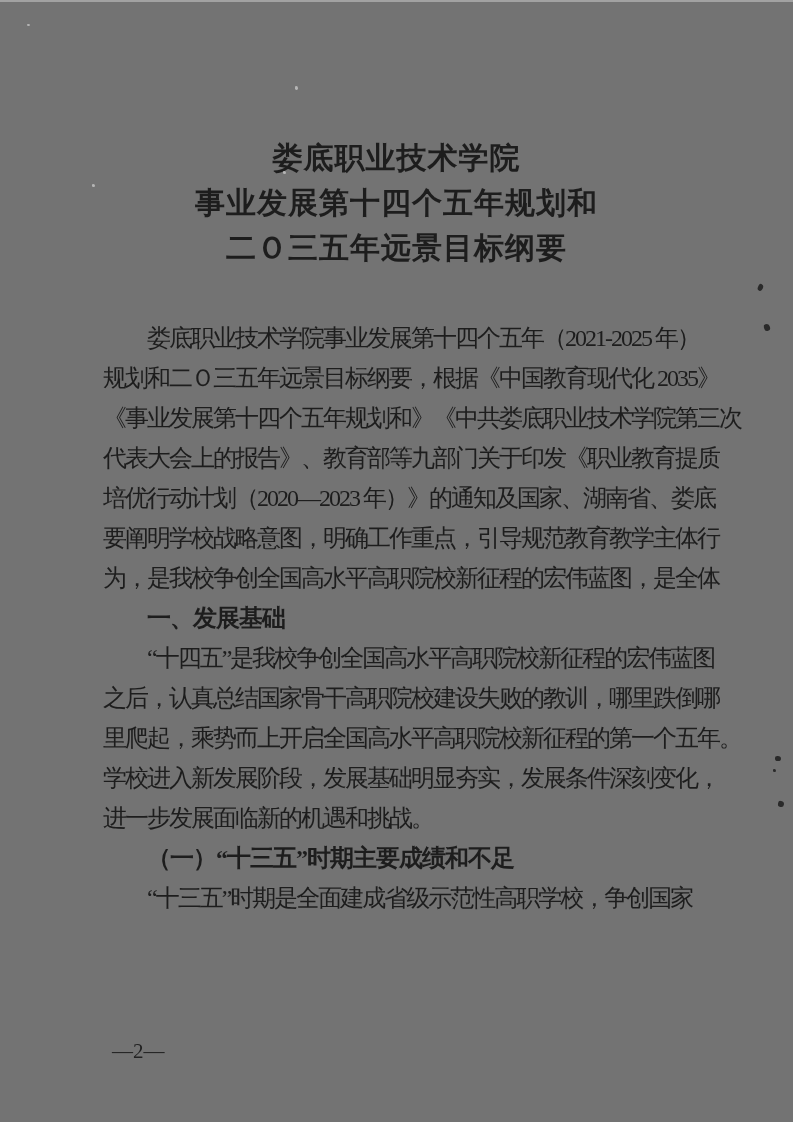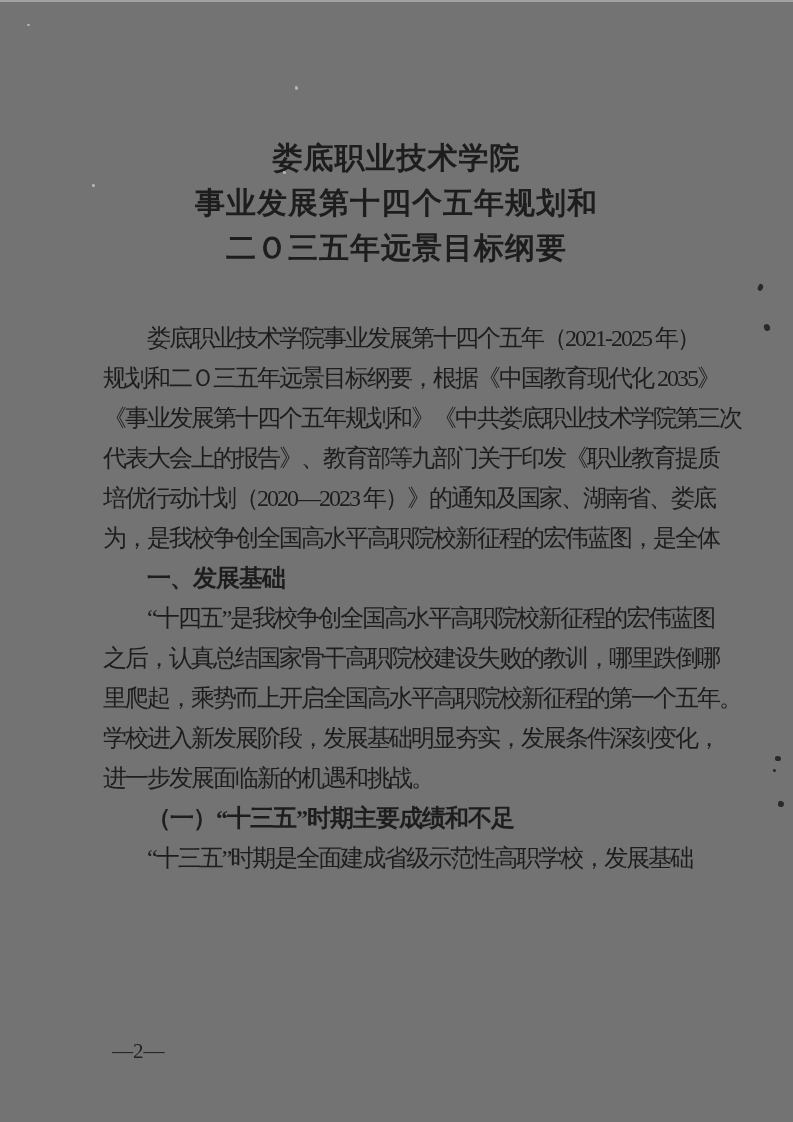--- a/index.html
+++ b/index.html
@@ -103,33 +103,34 @@
     <div class="t-line">事业发展第十四个五年规划和</div>
     <div class="t-line">二Ｏ三五年远景目标纲要</div>
   </div>
 
   <div class="body-block">
     <div class="line first">娄底职业技术学院事业发展第十四个五年（2021-2025 年）</div>
     <div class="line">规划和二Ｏ三五年远景目标纲要，根据《中国教育现代化 2035》</div>
     <div class="line">《事业发展第十四个五年规划和》《中共娄底职业技术学院第三次</div>
     <div class="line">代表大会上的报告》、教育部等九部门关于印发《职业教育提质</div>
     <div class="line">培优行动计划（2020—2023 年）》的通知及国家、湖南省、娄底</div>
+    <div class="line">要阐明学校战略意图，明确工作重点，引导规范教育教学主体行</div>
     <div class="line">为，是我校争创全国高水平高职院校新征程的宏伟蓝图，是全体</div>
 
     <div class="line first heading">一、发展基础</div>
 
     <div class="line first">“十四五”是我校争创全国高水平高职院校新征程的宏伟蓝图</div>
     <div class="line">之后，认真总结国家骨干高职院校建设失败的教训，哪里跌倒哪</div>
     <div class="line">里爬起，乘势而上开启全国高水平高职院校新征程的第一个五年。</div>
     <div class="line">学校进入新发展阶段，发展基础明显夯实，发展条件深刻变化，</div>
     <div class="line">进一步发展面临新的机遇和挑战。</div>
 
     <div class="line first heading">（一）“十三五”时期主要成绩和不足</div>
 
-    <div class="line first">“十三五”时期是全面建成省级示范性高职学校，发展基础</div>
+    <div class="line first">“十三五”时期是全面建成省级示范性高职学校，争创国家</div>
   </div>
 
   <div class="page-number">—2—</div>
 
   <div class="speck s1"></div>
   <div class="speck s2"></div>
   <div class="speck s3"></div>
   <div class="speck s4"></div>
   <div class="speck s5"></div>
   <div class="speck faint f1"></div>

